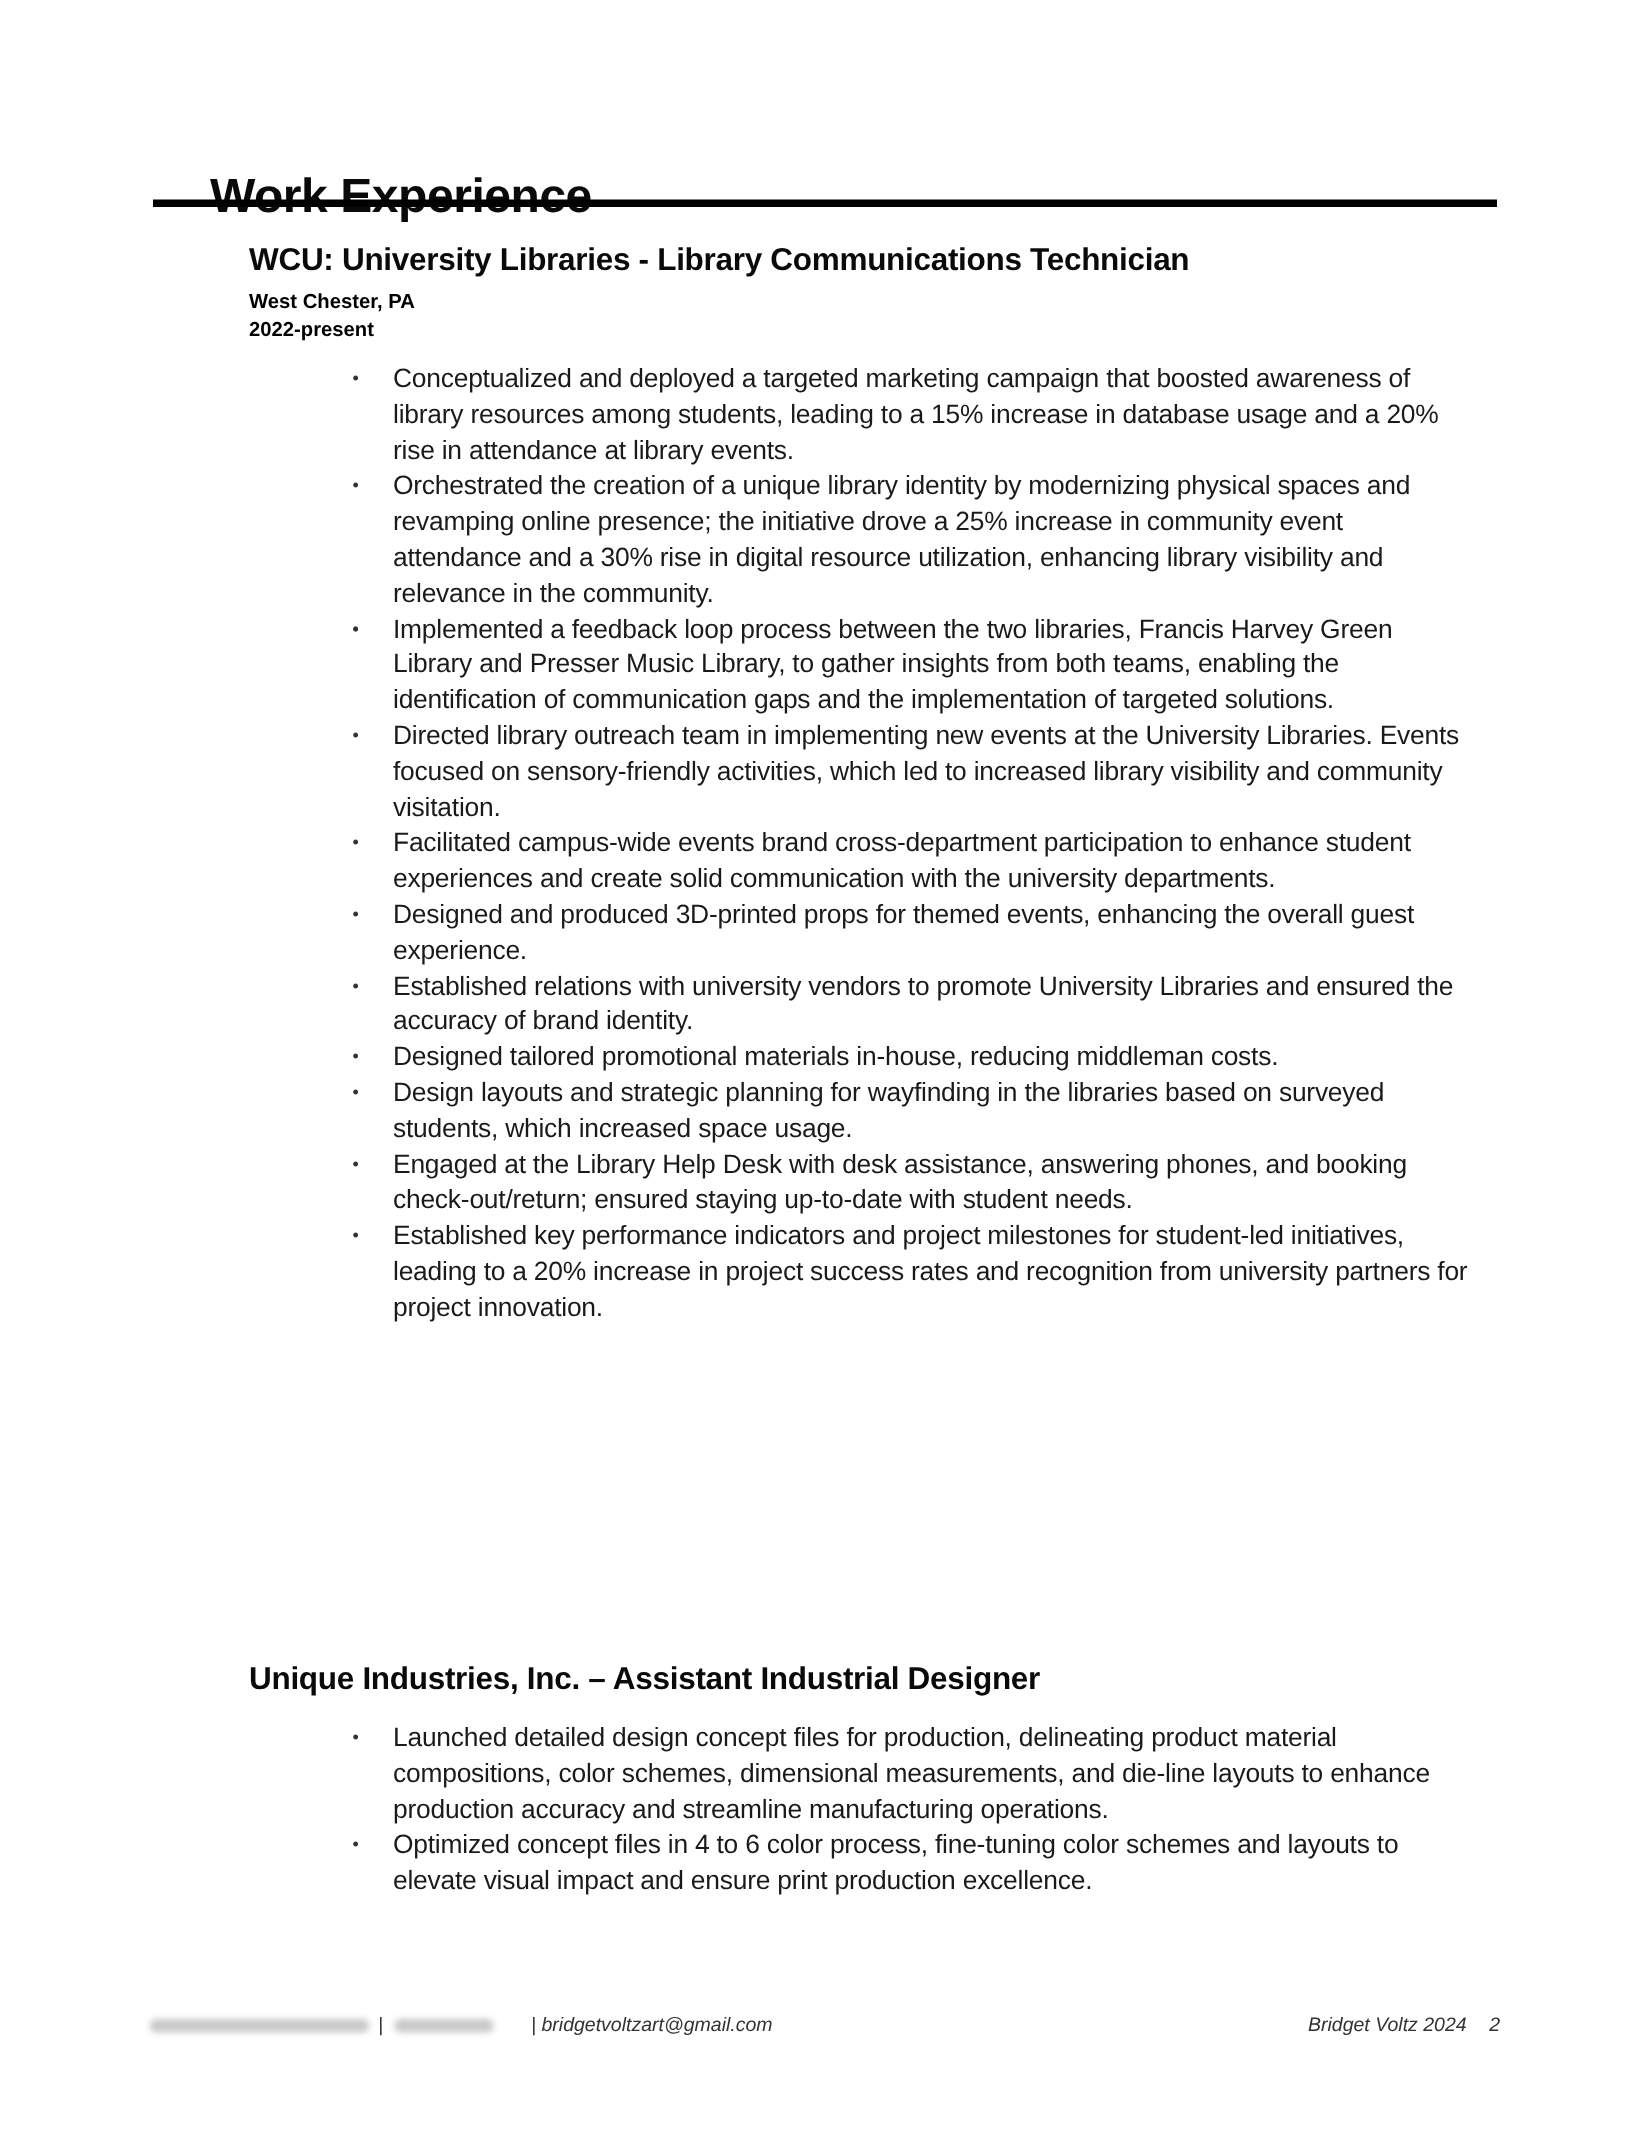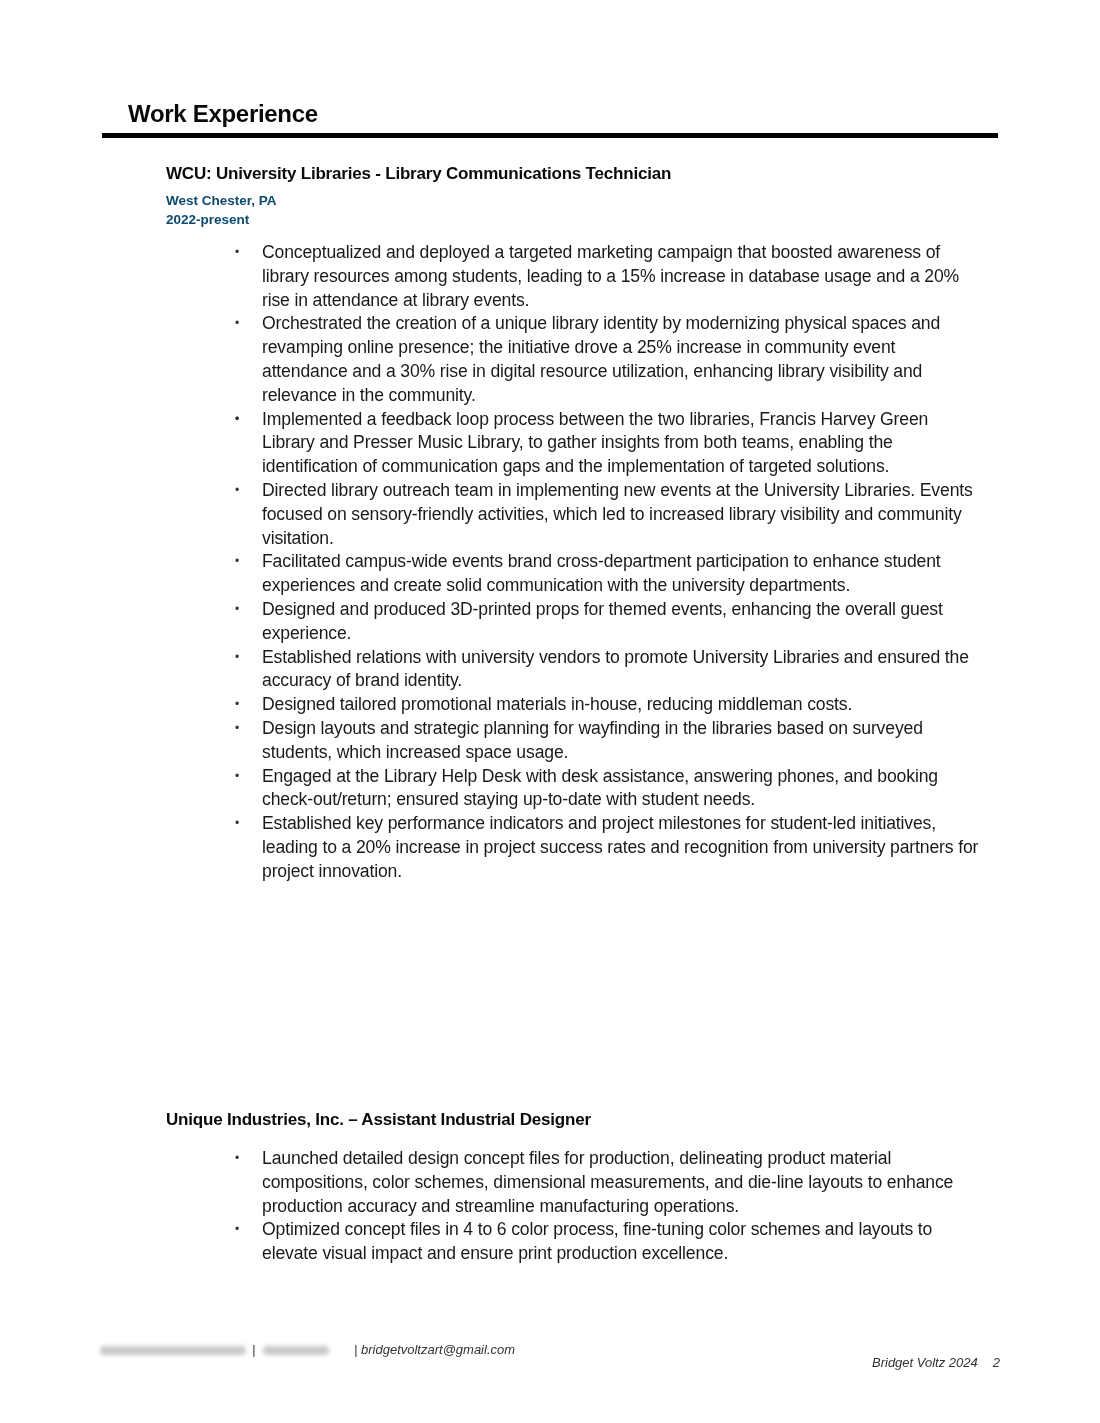--- a/index.html
+++ b/index.html
@@ -17,52 +17,52 @@
     }
     .page {
       position: relative;
       width: 1100px;
       height: 1423px;
     }
     .section-title {
       position: absolute;
       left: 124px;
       top: 96px;
-      margin: 4px;
-      font-size: 24px;
+      margin: 16px;
+      font-size: 32px;
       font-weight: bold;
       letter-spacing: -0.3px;
       color: #0a0a0a;
     }
     .section-rule {
       position: absolute;
       left: 102px;
       top: 133px;
       width: 896px;
       height: 5px;
       background: #000000;
     }
     .job {
       position: absolute;
       left: 166px;
       width: 840px;
     }
     .job-title {
       margin: 0;
-      font-size: 17px;
+      font-size: 21px;
       font-weight: bold;
       letter-spacing: -0.2px;
       line-height: 22px;
       color: #0a0a0a;
     }
     .job-meta {
       margin-top: 6px;
       font-size: 13.5px;
       line-height: 19px;
-      color: #0c4a6e;
+      color: #000000;
       font-weight: bold;
     }
     .job-meta div { font-weight: 600; }
     .bullets {
       list-style: none;
       margin: 0;
       padding: 0;
       position: relative;
       left: 66px;
       width: 750px;
@@ -109,21 +109,21 @@
     }
     .footer .email {
       position: absolute;
       left: 254px;
       top: 1px;
       font-style: italic;
     }
     .footer .right {
       position: absolute;
       right: 0;
-      top: 14px;
+      top: 1px;
       display: flex;
       gap: 15px;
     }
   </style>
 </head>
 <body>
 
 <div class="page">
 
   <h2 class="section-title">Work Experience</h2>

